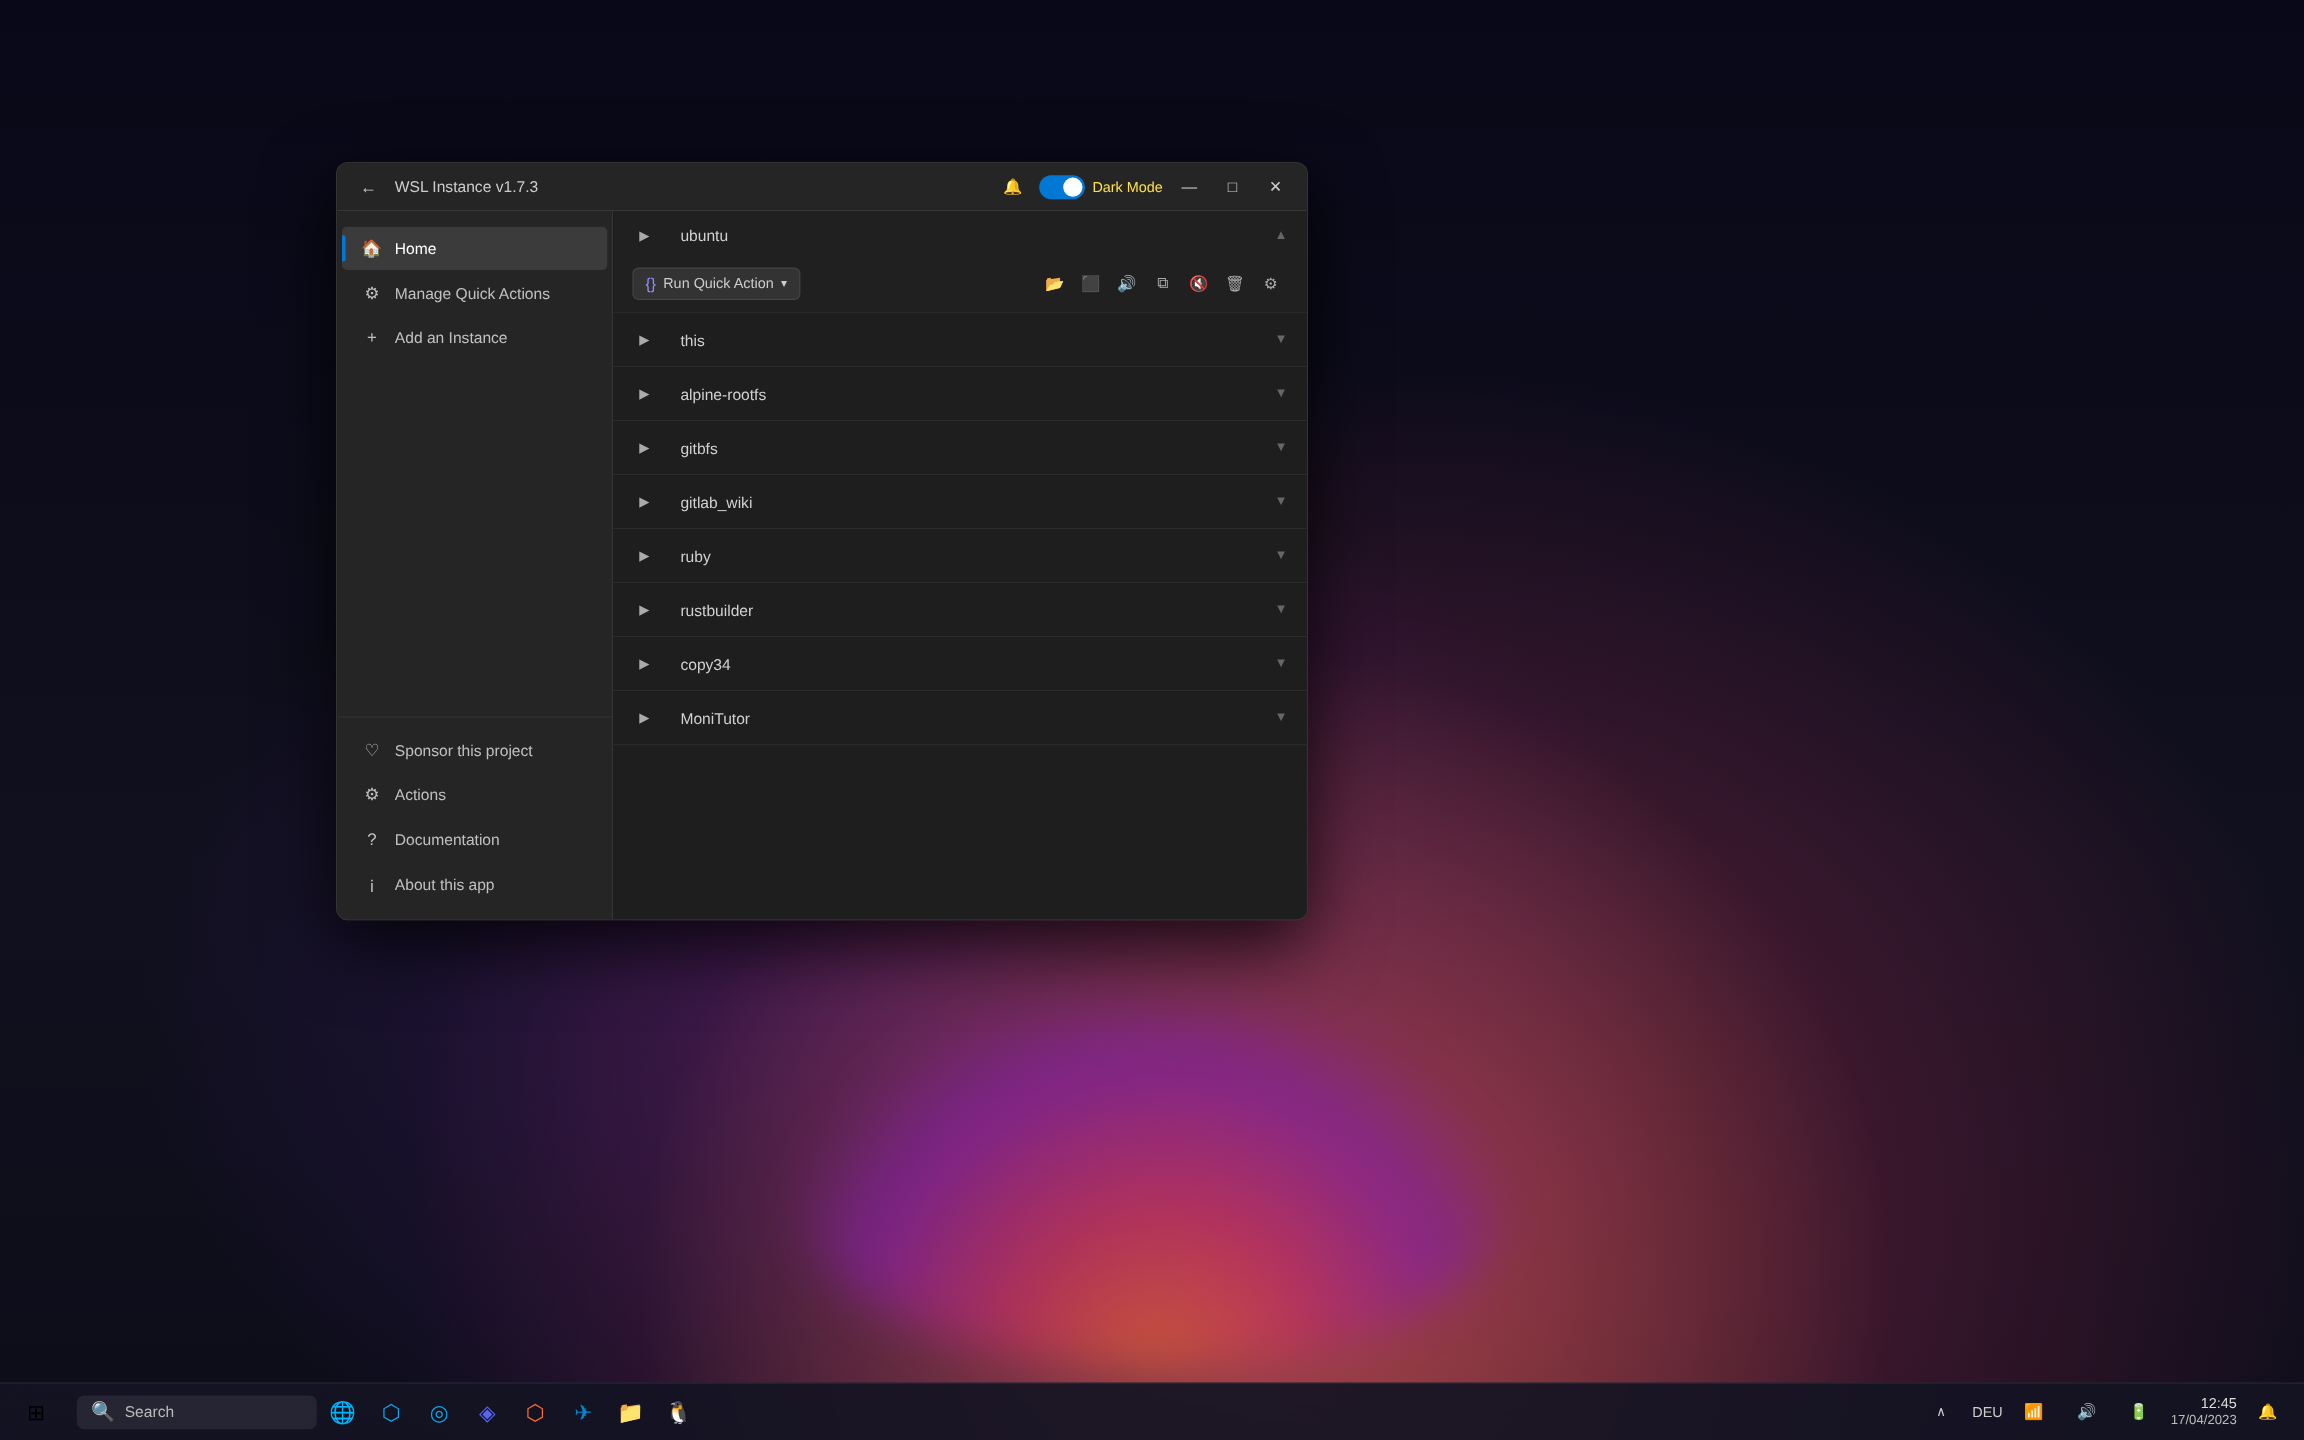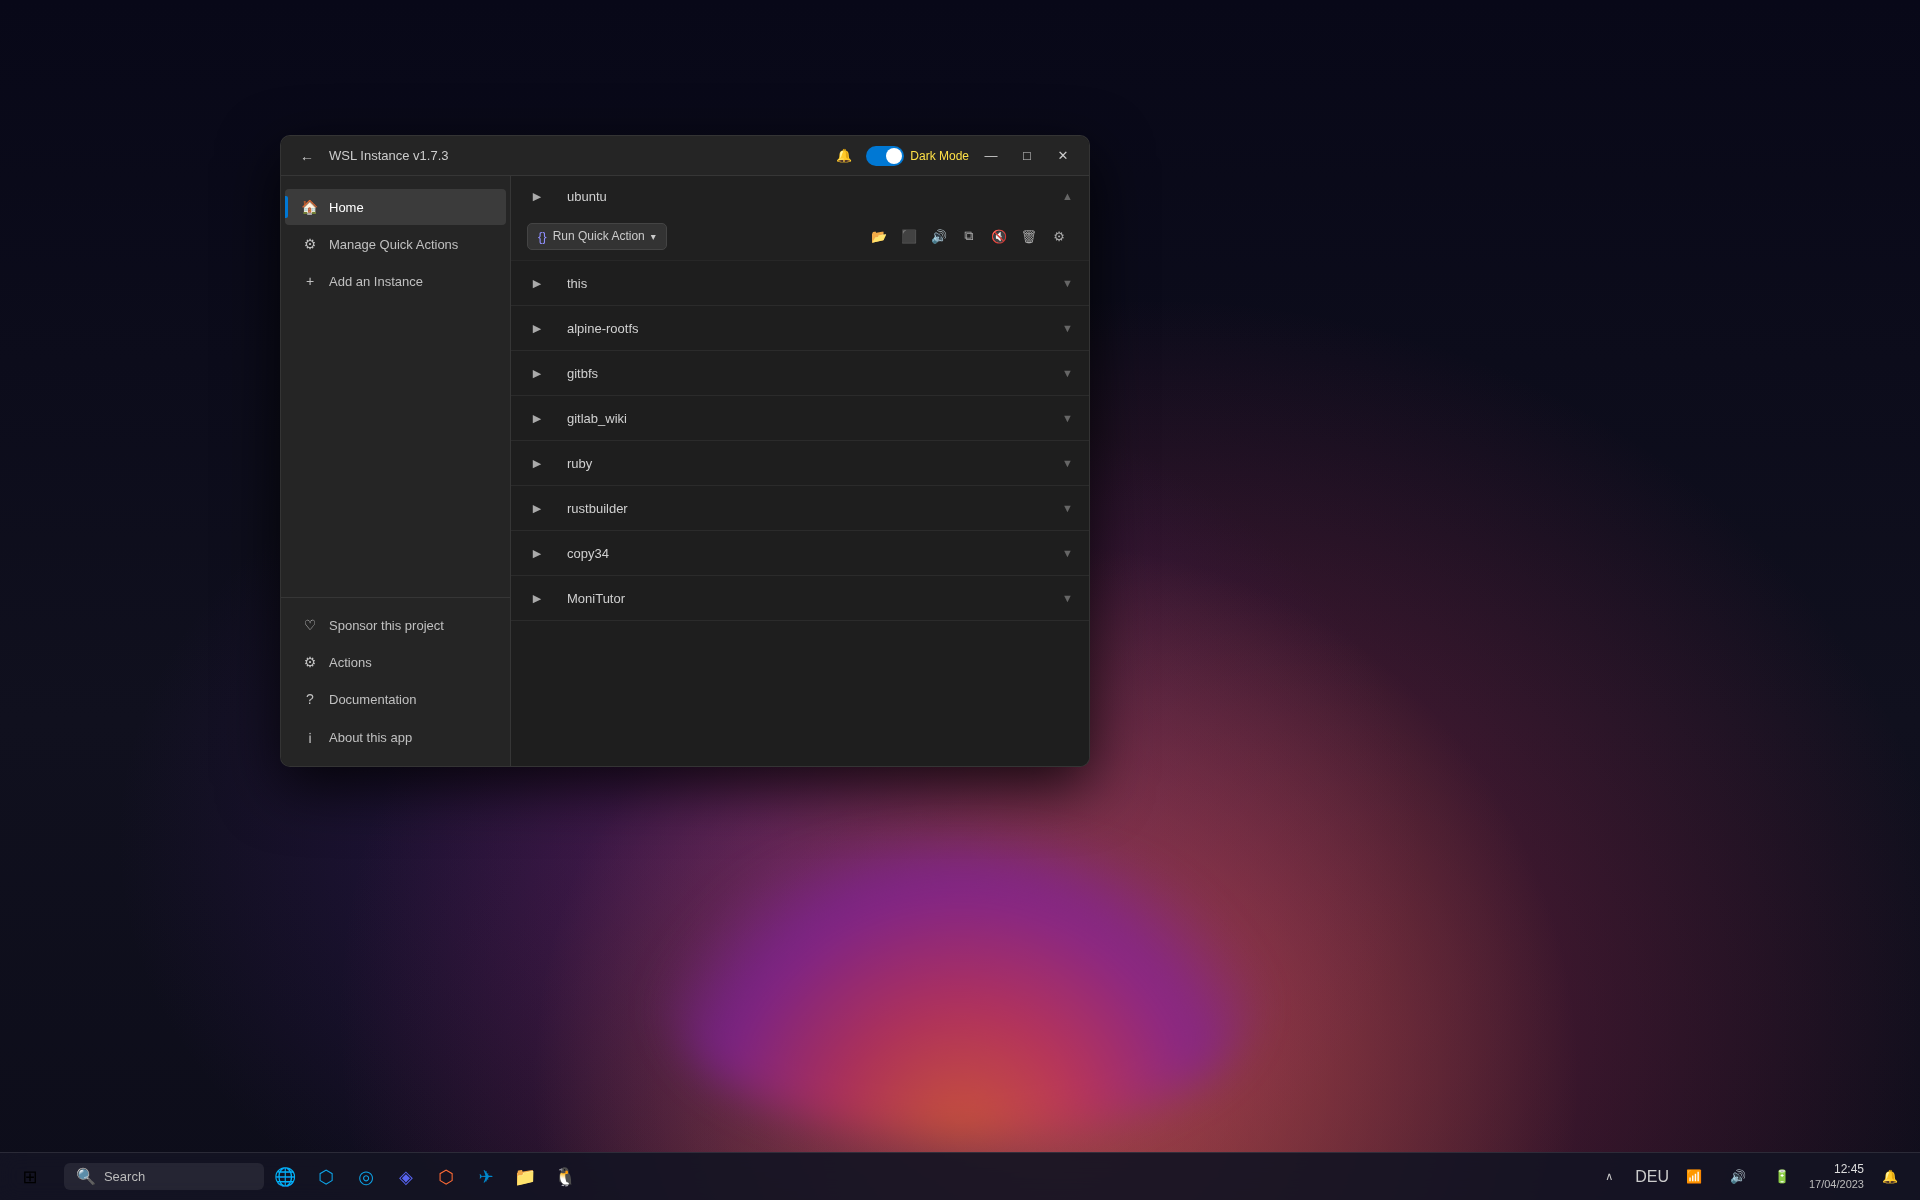--- a/index.html
+++ b/index.html
@@ -570,21 +570,21 @@
     <div class="taskbar-icon" style="color:#0ea5e9;">◎</div>
     <div class="taskbar-icon" style="color:#5865f2;">◈</div>
     <div class="taskbar-icon" style="color:#ff6b35;">⬡</div>
     <div class="taskbar-icon" style="color:#0088cc;">✈</div>
     <div class="taskbar-icon">📁</div>
     <div class="taskbar-icon" style="color:#ff6600;">🐧</div>
   </div>
 
   <div class="taskbar-right">
     <div class="taskbar-icon" style="font-size:11px;">∧</div>
-    <span style="font-size:16px; color:#ccc;">DEU</span>
+    <span style="font-size:12px; color:#ccc;">DEU</span>
     <div class="taskbar-icon" style="font-size:13px;">📶</div>
     <div class="taskbar-icon" style="font-size:13px;">🔊</div>
     <div class="taskbar-icon" style="font-size:13px;">🔋</div>
     <div class="time-block">
       <span class="time-text">12:45</span>
       <span class="date-text">17/04/2023</span>
     </div>
     <div class="taskbar-icon" style="font-size:13px;">🔔</div>
   </div>
 </div>

